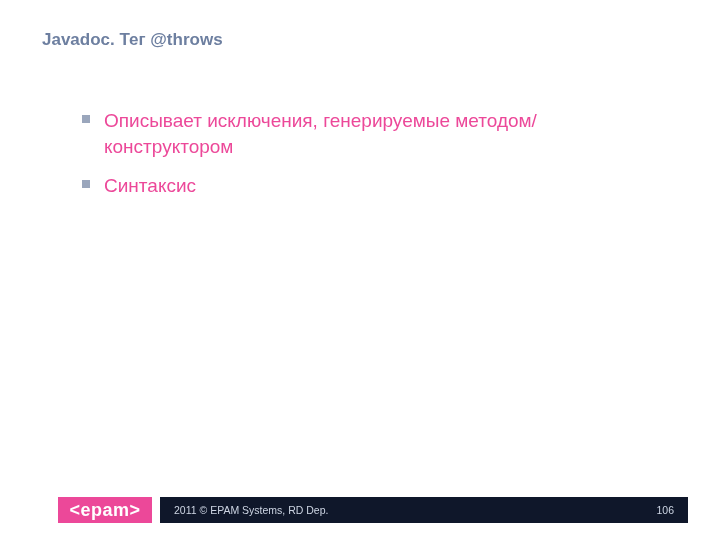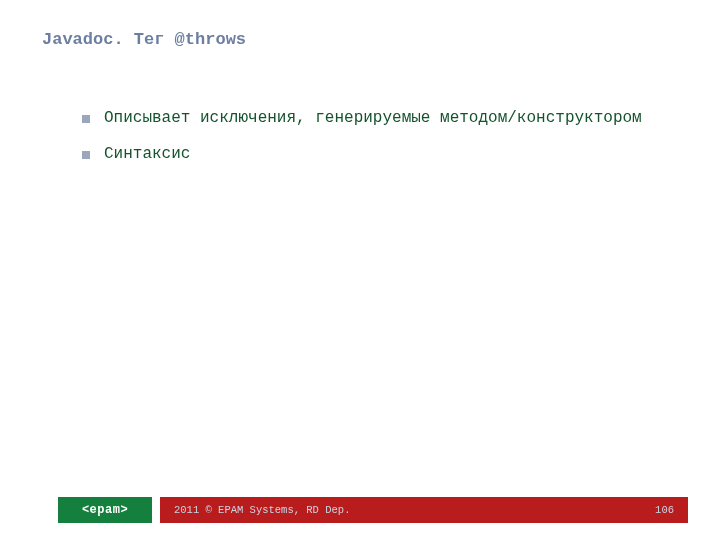--- a/index.html
+++ b/index.html
@@ -1,15 +1,15 @@
 <!DOCTYPE html>
 <html><head>
 <meta charset="utf-8">
 <style>
-  * { margin: 0; padding: 0; box-sizing: border-box; font-family: Liberation Mono, monospace; }
+  * { margin: 0; padding: 0; box-sizing: border-box; }
   body {
     width: 720px;
     height: 540px;
     background: #ffffff;
     font-family: Arial, Helvetica, sans-serif;
     position: relative;
     overflow: hidden;
   }
   .slide-title {
     position: absolute;
@@ -32,22 +32,22 @@
   }
   .bullet-marker {
     width: 8px;
     height: 8px;
     background: #9aa6bc;
     margin-top: 7px;
     margin-right: 14px;
     flex-shrink: 0;
   }
   .bullet-text {
-    font-size: 16px;
-    color: #14532d;
+    font-size: 19px;
+    color: #ec4899;
     line-height: 1.35;
   }
   .sub-text {
     margin-left: 36px;
     margin-top: 4px;
     margin-bottom: 14px;
     font-size: 16.5px;
     color: #4a7dbf;
     line-height: 1.4;
     padding-left: 2px;
@@ -58,32 +58,32 @@
     left: 0;
     right: 0;
     bottom: 17px;
     height: 26px;
     display: flex;
     align-items: stretch;
   }
   .footer-left-gap { width: 58px; }
   .logo-box {
     width: 94px;
-    background: #15803d;
+    background: #ec4899;
     display: flex;
     align-items: center;
     justify-content: center;
     color: #ffffff;
-    font-size: 12px;
+    font-size: 18px;
     font-weight: bold;
     letter-spacing: 0.5px;
   }
   .footer-bar {
     flex: 1;
-    background: #b91c1c;
+    background: #0f172a;
     margin-left: 8px;
     display: flex;
     align-items: center;
     justify-content: space-between;
     padding: 0 14px 0 14px;
   }
   .footer-text {
     color: #cdd5e3;
     font-size: 10.5px;
   }

